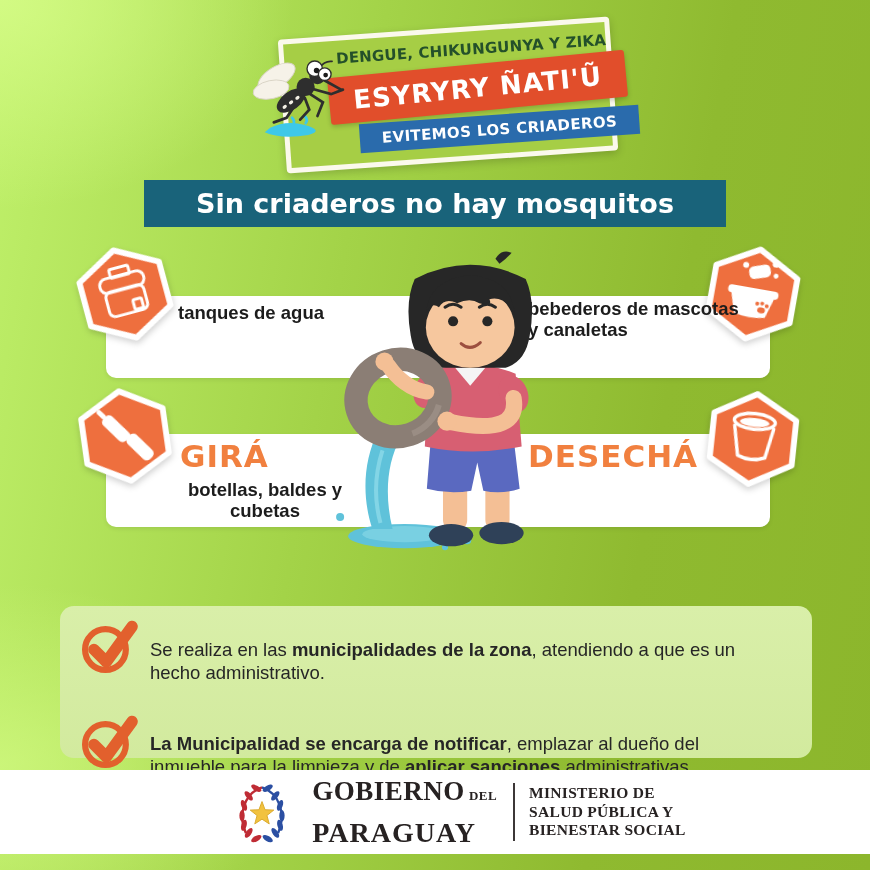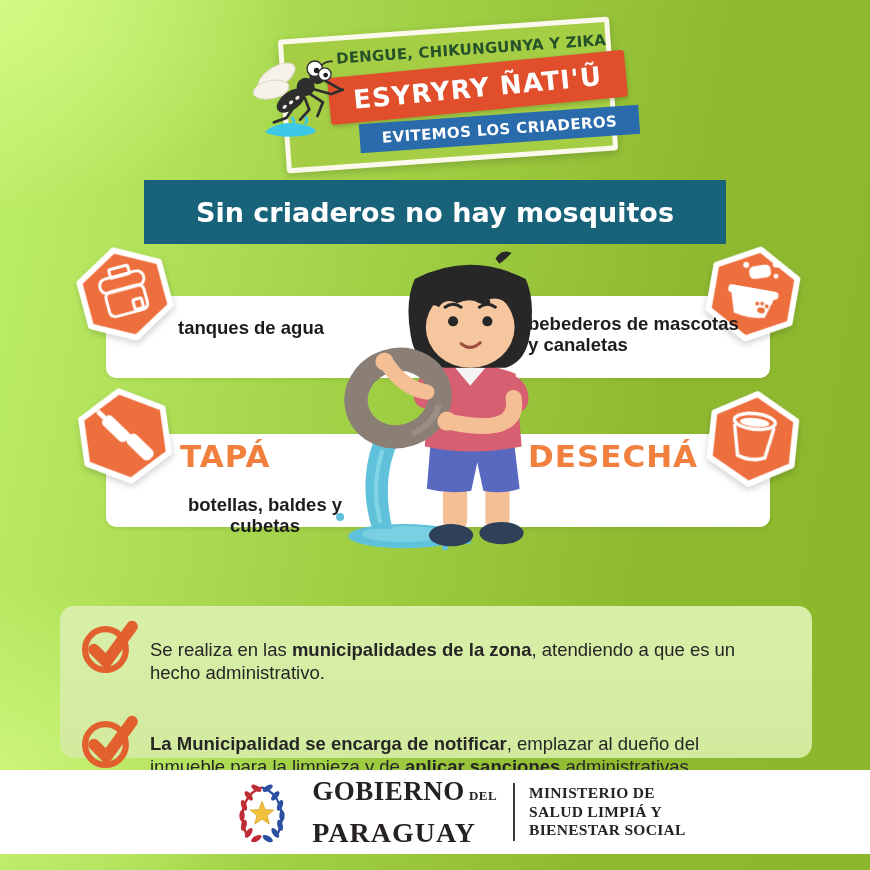--- a/index.html
+++ b/index.html
@@ -32,21 +32,21 @@
   }
   .banner-subtitle{
     position:absolute;left:70px;top:85px;right:-28px;height:29px;
     background:#2a6bac;display:flex;align-items:center;justify-content:center;
     font-family:"DejaVu Sans",sans-serif;font-weight:800;font-size:15px;color:#ffffff;
     letter-spacing:.4px;white-space:nowrap;
   }
   .mosquito{position:absolute;left:0;top:14px;width:100px;height:118px;z-index:3;}
   
   .headline-bar{
-    position:absolute;left:144px;top:180px;width:582px;height:64px;background:#19637a;
+    position:absolute;left:144px;top:180px;width:582px;height:47px;background:#19637a;
     display:flex;align-items:center;justify-content:center;
     font-family:"DejaVu Sans",sans-serif;font-weight:800;font-size:27px;color:#fff;
     white-space:nowrap;
   }
   
   .white-row{position:absolute;background:#ffffff;border-radius:10px;box-shadow:0 2px 4px rgba(0,0,0,.08);}
   .row1{left:106px;top:296px;width:664px;height:82px;}
   .row2{left:106px;top:434px;width:664px;height:93px;}
   .hex{position:absolute;width:98px;height:98px;z-index:4;filter:drop-shadow(0 3px 3px rgba(0,0,0,.18));}
   .hex-tapa{left:76px;top:245px;transform:rotate(-15deg);}
@@ -56,21 +56,21 @@
   .action-text{position:absolute;z-index:4;}
   .at-tapa{left:178px;top:297px;}
   .at-limpia{left:528px;top:293px;}
   .at-gira{left:180px;top:438px;}
   .at-desecha{left:528px;top:438px;}
   .action-label{
     font-family:"DejaVu Sans",sans-serif;font-weight:800;font-size:31px;
     color:#f1803f;letter-spacing:1px;
   }
   .action-desc{
-    margin-top:20px;font-family:"Liberation Sans",sans-serif;font-weight:700;
+    margin-top:5px;font-family:"Liberation Sans",sans-serif;font-weight:700;
     font-size:18.5px;color:#1c1c1c;line-height:1.15;
   }
   .at-limpia .action-desc{width:220px;}
   .at-gira .action-desc{width:170px;text-align:center;}
   .at-desecha .action-desc{width:235px;}
   .girl{position:absolute;left:326px;top:248px;width:236px;height:306px;z-index:5;}
   
   .question-bar{
     position:absolute;left:60px;top:561px;width:752px;height:43px;background:#19637a;
     display:flex;align-items:center;justify-content:center;
@@ -195,21 +195,21 @@
       <path d="M30 38 L36 68 Q50 74 64 68 L70 38" fill="none" stroke="#ffffff" stroke-width="3.5" stroke-linecap="round"></path>
     </svg>
 
     <div class="action-text at-tapa">
       <div class="action-desc">tanques de agua</div>
     </div>
     <div class="action-text at-limpia">
       <div class="action-desc">bebederos de mascotas y canaletas</div>
     </div>
     <div class="action-text at-gira">
-      <div class="action-label">TAPÁ</div>
+      <div class="action-label">GIRÁ</div>
       <div class="action-desc">botellas, baldes y cubetas</div>
     </div>
     <div class="action-text at-desecha">
       <div class="action-label">DESECHÁ</div>
     </div>
 
     <svg class="girl" viewBox="0 0 234 302">
       <ellipse cx="78" cy="285" rx="56" ry="12" fill="#5fc2da"></ellipse>
       <ellipse cx="78" cy="283" rx="42" ry="8" fill="#79d0e2"></ellipse>
       <circle cx="14" cy="266" r="4" fill="#5fc2da"></circle>
@@ -295,18 +295,18 @@
     </svg>
     <div class="gov-wordmark">
       <div class="gov-line1">
         <span>GOBIERNO</span><span class="gov-del">DEL</span>
       </div>
       <div class="gov-line2">PARAGUAY</div>
     </div>
     <div class="footer-divider"></div>
     <div class="ministry">
       <div>MINISTERIO DE</div>
-      <div>SALUD LIMPIÁ Y</div>
+      <div>SALUD PÚBLICA Y</div>
       <div>BIENESTAR SOCIAL</div>
     </div>
   </footer>
 
 </div>
 
 </body></html>

